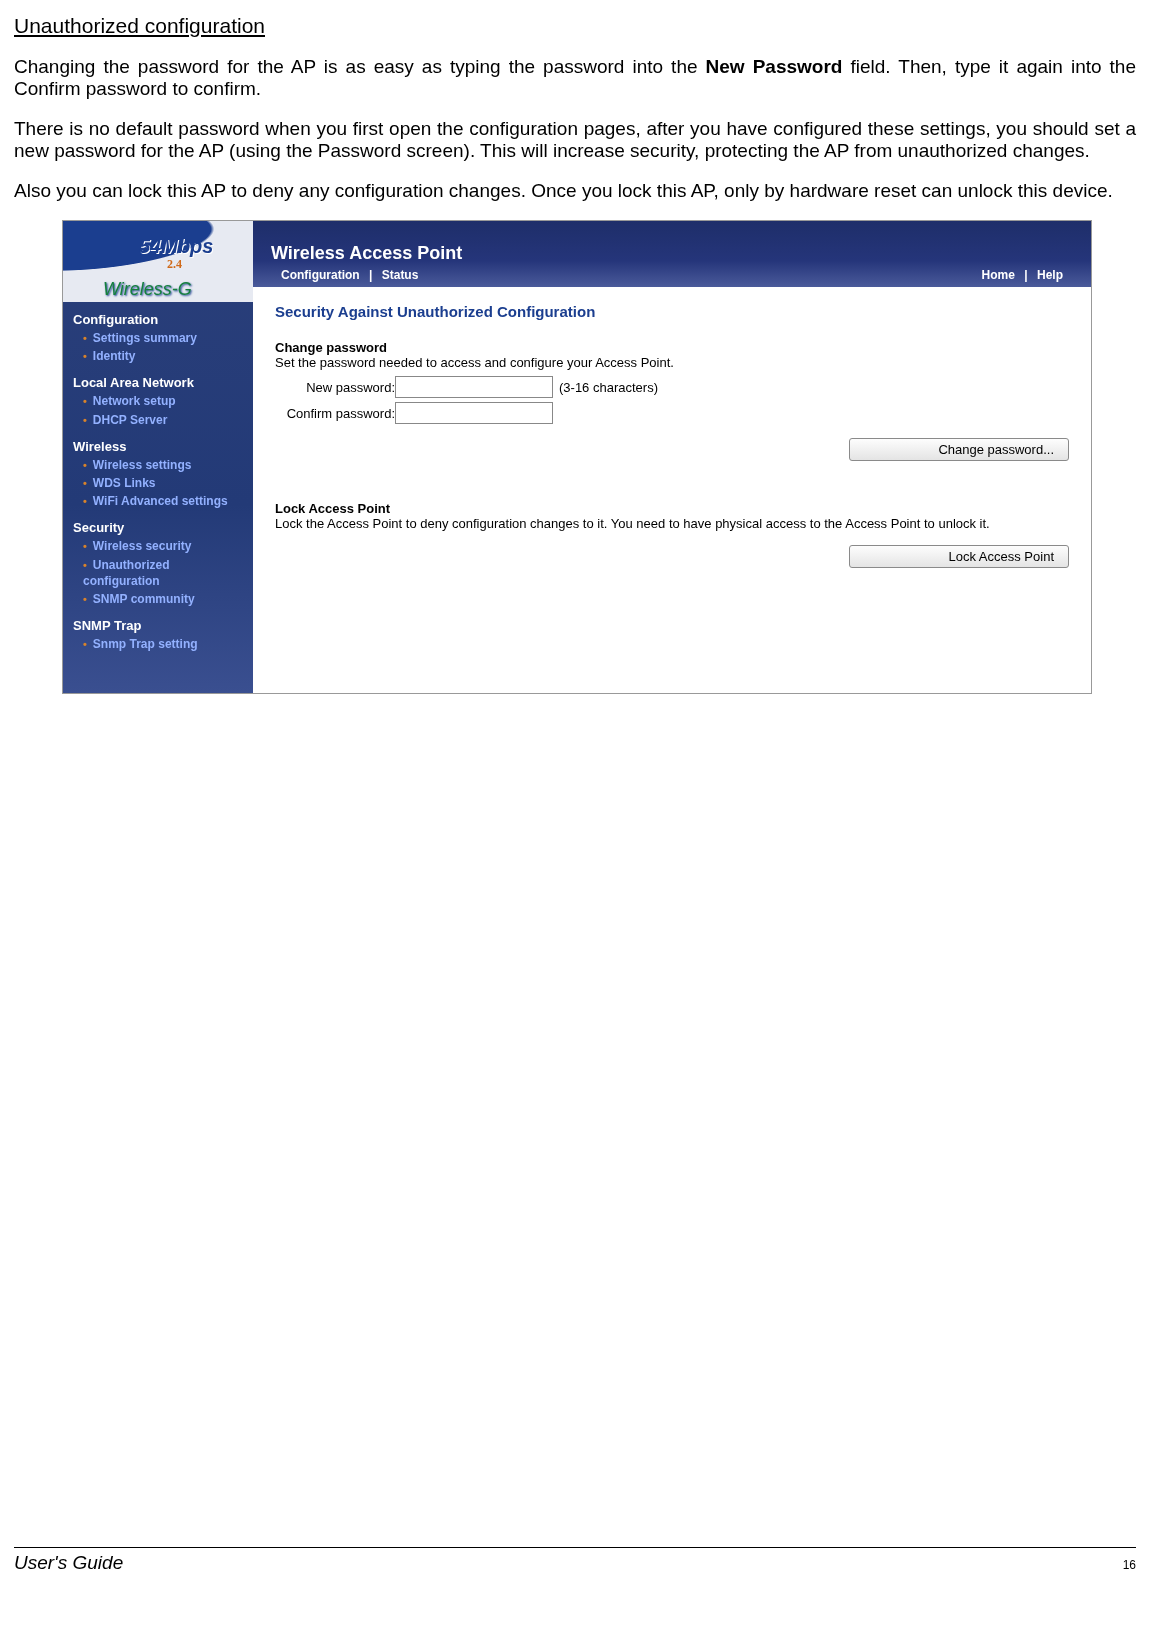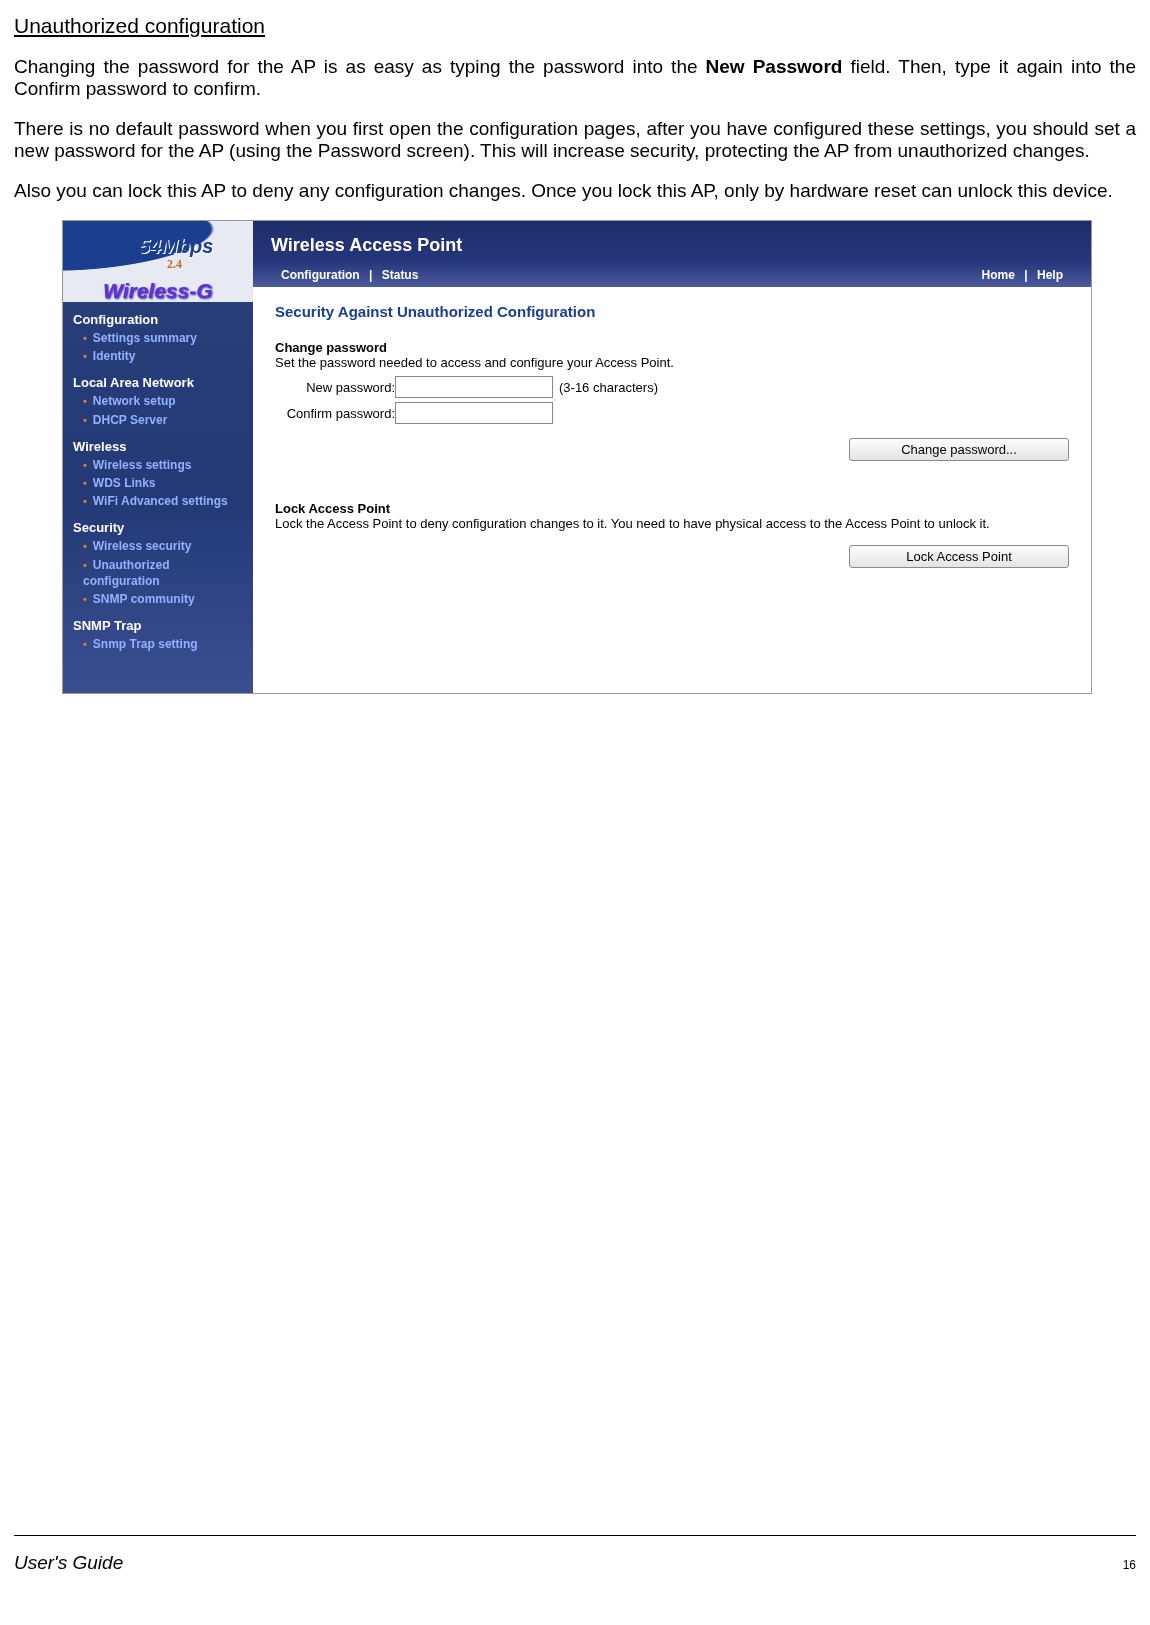--- a/index.html
+++ b/index.html
@@ -72,24 +72,24 @@
     top: 36px;
     color: #d06a1a;
     font-weight: bold;
     font-size: 12px;
     font-family: Liberation Serif, serif;
   }
   .logo-wg {
     position: absolute;
     left: 40px;
     top: 58px;
-    color: #6d28d9;
-    font-weight: bold;
+    color: #15803d;
+    font-weight: normal;
     font-style: italic;
-    font-size: 21px;
+    font-size: 18px;
     text-shadow: 1px 1px 2px #1b3e8f;
   }
   .nav-group-title {
     font-weight: bold;
     padding: 10px 10px 2px 10px;
     font-size: 13px;
     color: #fff;
   }
   .nav-item {
     padding: 1px 8px 1px 20px;
@@ -111,21 +111,21 @@
   .top-banner {
     height: 66px;
     background: linear-gradient(#1e2e6a 0%, #25357a 60%, #4a5a9a 100%);
     color: #fff;
     padding-left: 18px;
     position: relative;
   }
   .banner-title {
     font-size: 18px;
     font-weight: bold;
-    padding-top: 14px;
+    padding-top: 22px;
   }
   .banner-nav-left {
     position: absolute;
     bottom: 5px;
     left: 28px;
     font-size: 12px;
   }
   .banner-nav-left .sep, .banner-nav-right .sep { margin: 0 6px; }
   .banner-nav-right {
     position: absolute;
@@ -184,30 +184,29 @@
   }
   .winbtn {
     display: inline-block;
     min-width: 190px;
     padding: 3px 14px;
     background: linear-gradient(#fdfdfd, #e4e4e4);
     border: 1px solid #8a8a8a;
     border-radius: 3px;
     font-size: 13px;
     color: #000;
-    text-align: center;
     cursor: pointer;
   }
   .block-gap { height: 40px; }
   .footer {
     display: flex;
     justify-content: space-between;
     align-items: flex-end;
     border-top: 1px solid #000;
-    padding-top: 16px;
+    padding-top: 4px;
     margin-top: 8px;
     position: absolute;
     bottom: 0;
     left: 0;
     right: 0;
   }
   .footer-left {
     font-style: italic;
     font-size: 19px;
   }

